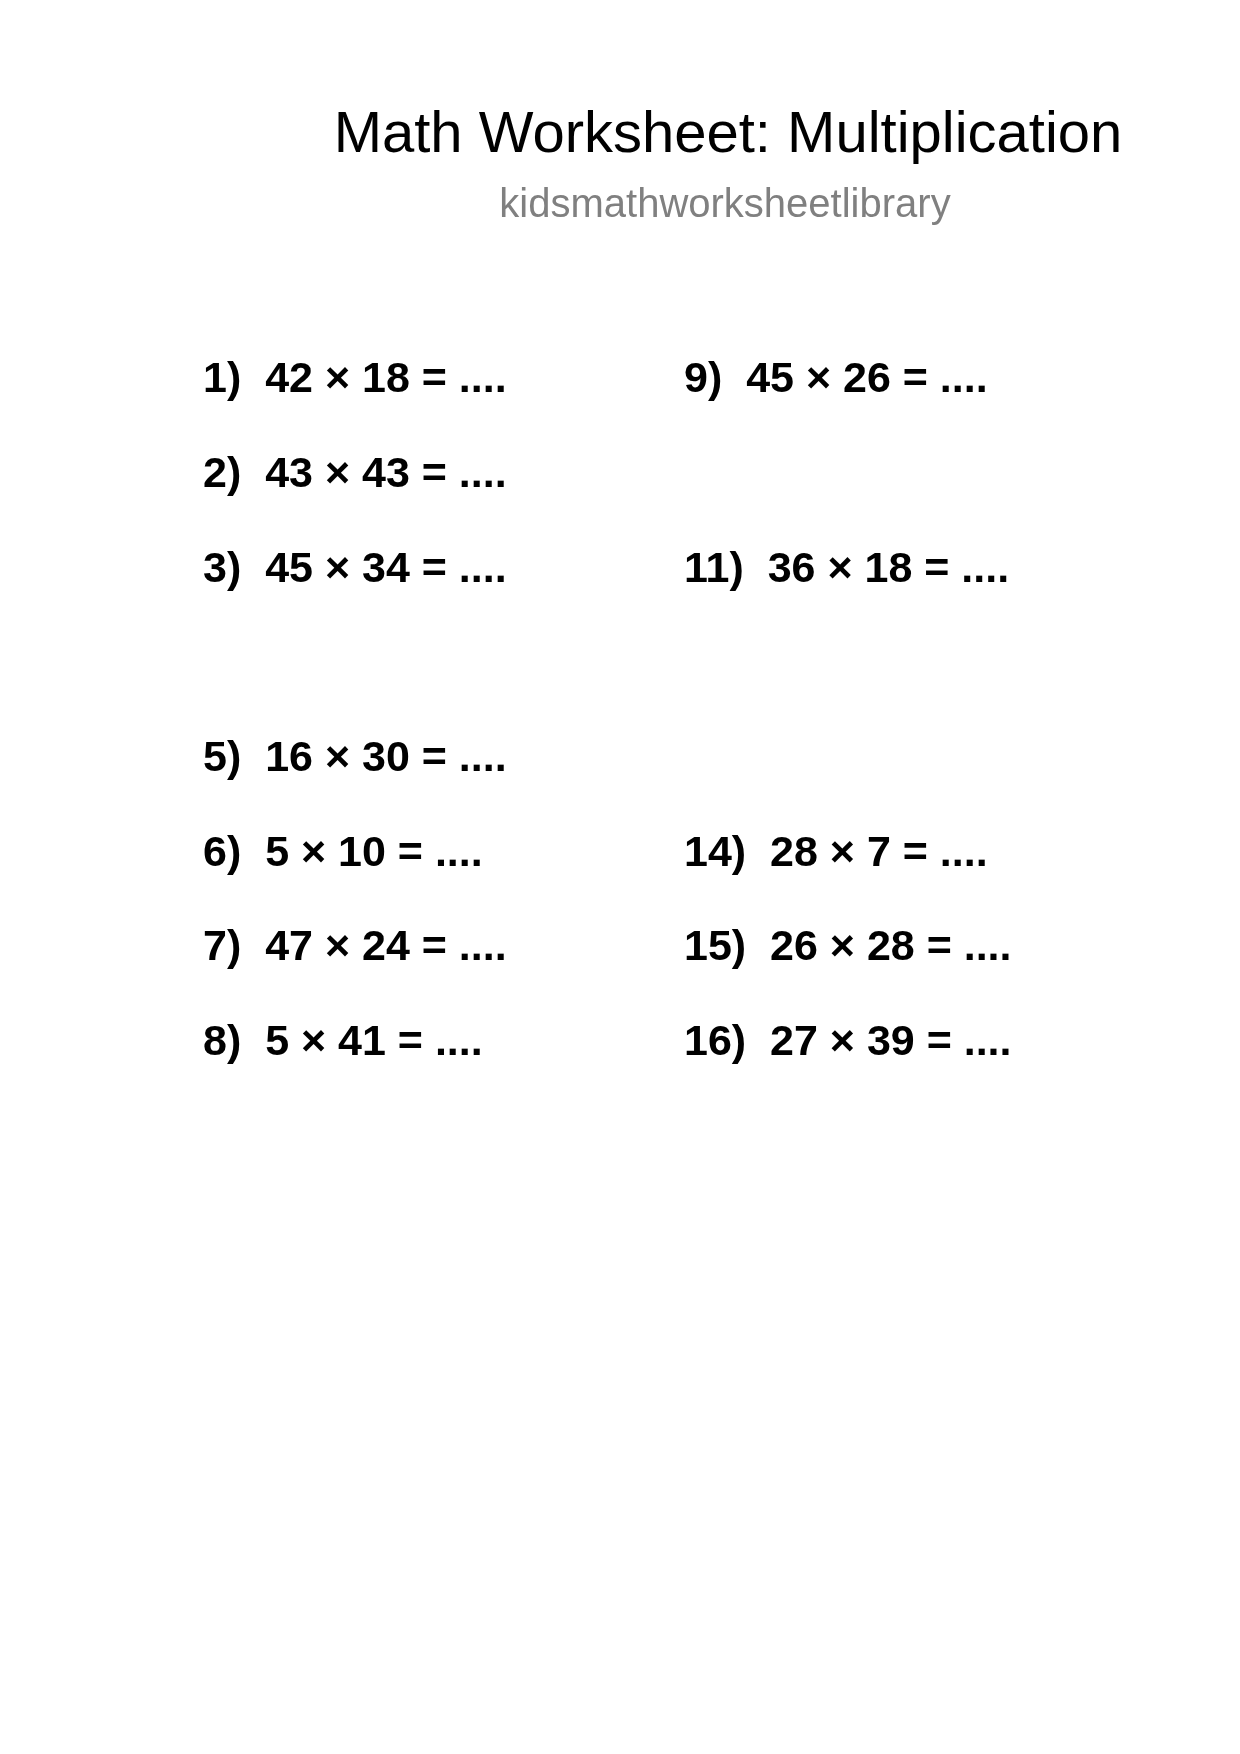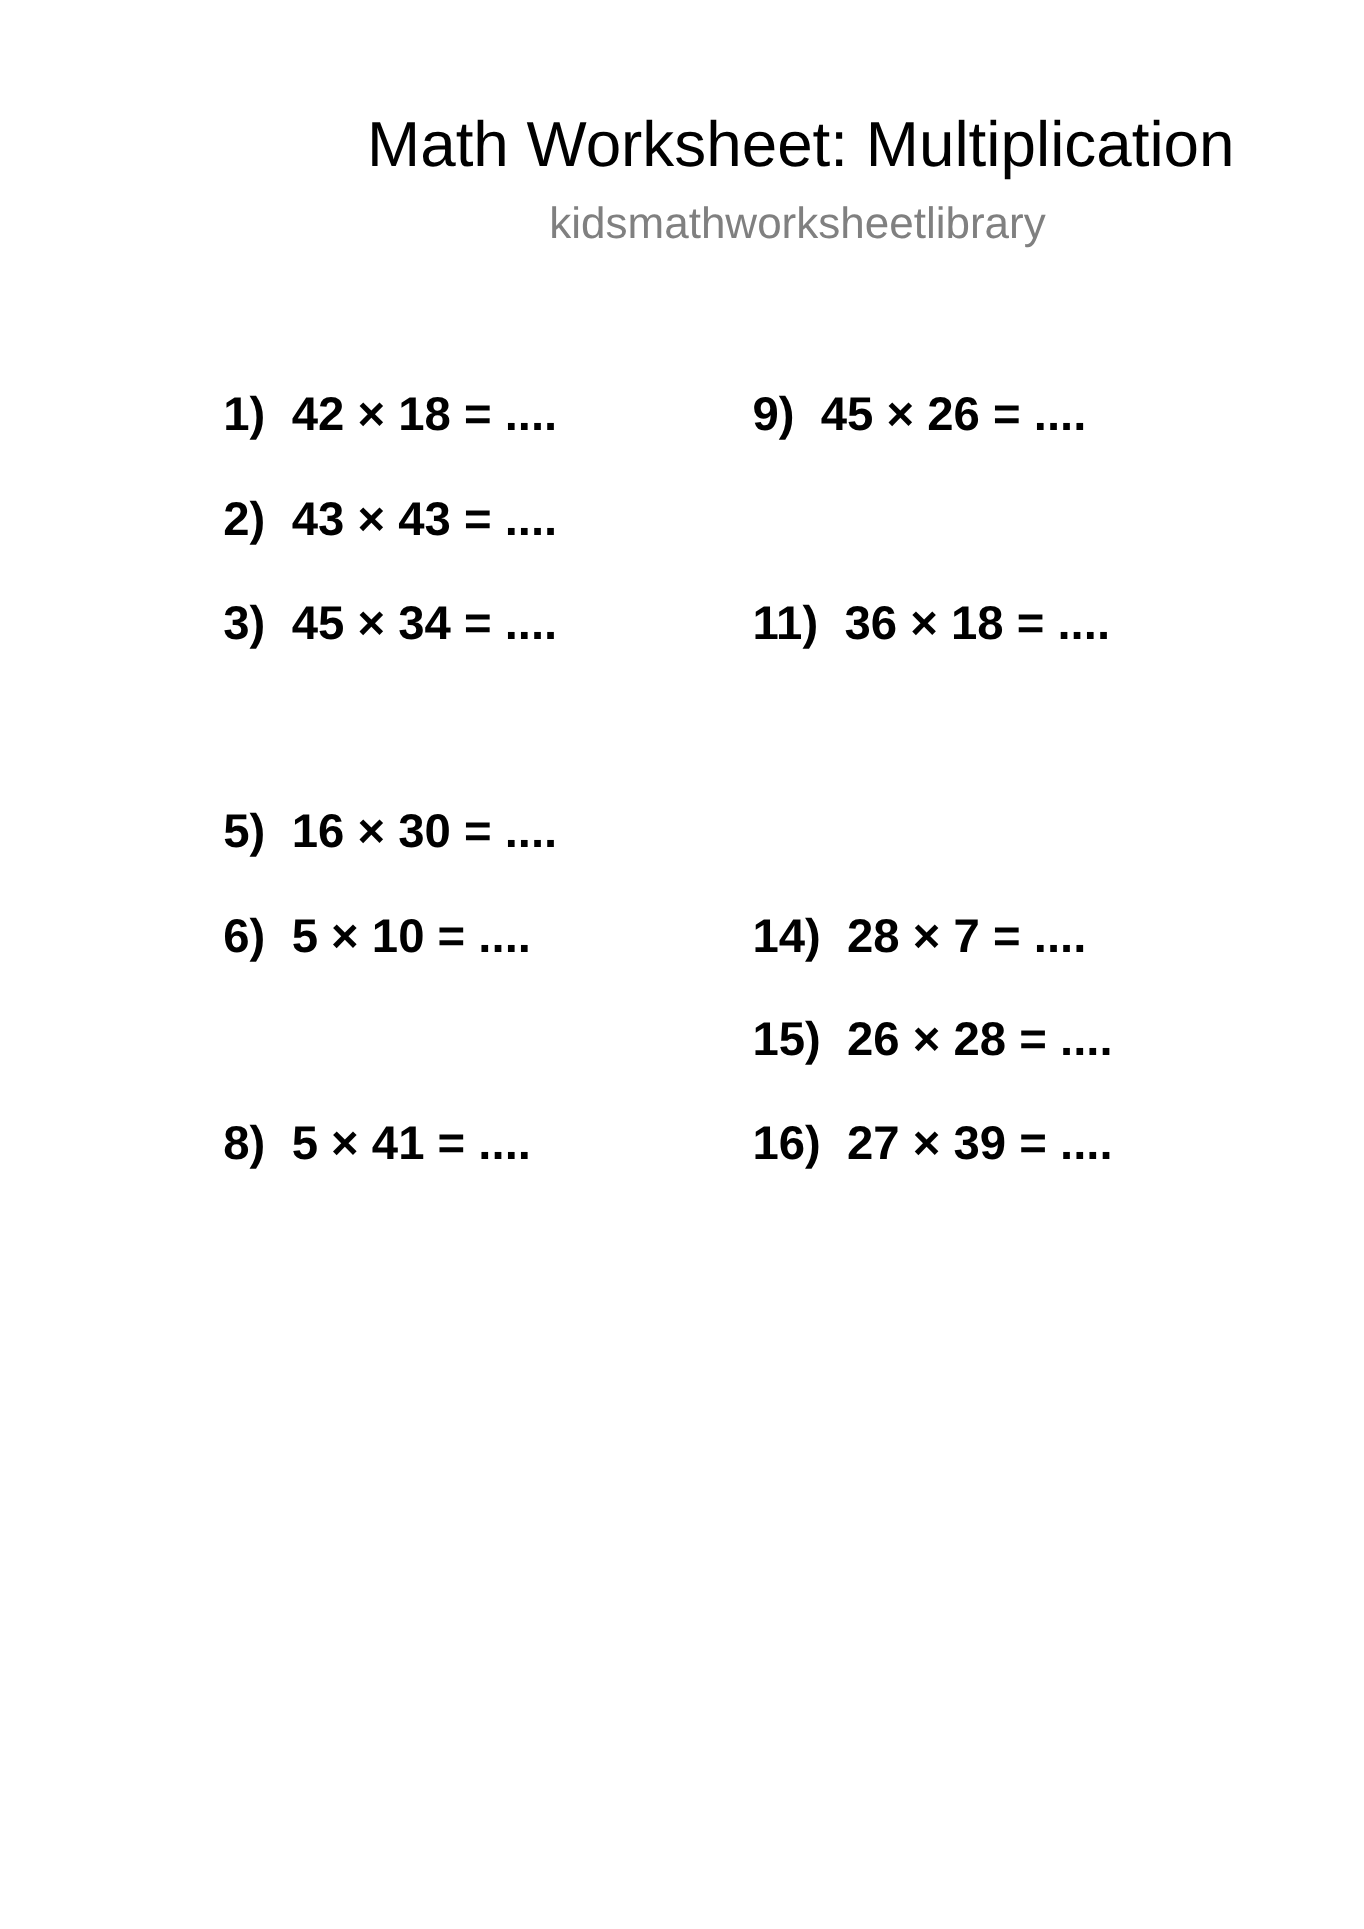--- a/index.html
+++ b/index.html
@@ -63,20 +63,21 @@
 <h1 class="title">Math Worksheet: Multiplication</h1>
 <div class="subtitle">kidsmathworksheetlibrary</div>
 
 <div class="problems">
 
   <div class="problem col-left" style="top:352px">1)  42 × 18 = ....</div>
   <div class="problem col-left" style="top:447px">2)  43 × 43 = ....</div>
   <div class="problem col-left" style="top:542px">3)  45 × 34 = ....</div>
   <div class="problem col-left" style="top:731px">5)  16 × 30 = ....</div>
   <div class="problem col-left" style="top:826px">6)  5 × 10 = ....</div>
+  <div class="problem col-left" style="top:920px">7)  47 × 24 = ....</div>
   <div class="problem col-left" style="top:1015px">8)  5 × 41 = ....</div>
 
   <div class="problem col-right" style="top:352px">9)  45 × 26 = ....</div>
   <div class="problem col-right" style="top:542px">11)  36 × 18 = ....</div>
   <div class="problem col-right" style="top:826px">14)  28 × 7 = ....</div>
   <div class="problem col-right" style="top:920px">15)  26 × 28 = ....</div>
   <div class="problem col-right" style="top:1015px">16)  27 × 39 = ....</div>
 </div>
 
 </body></html>

